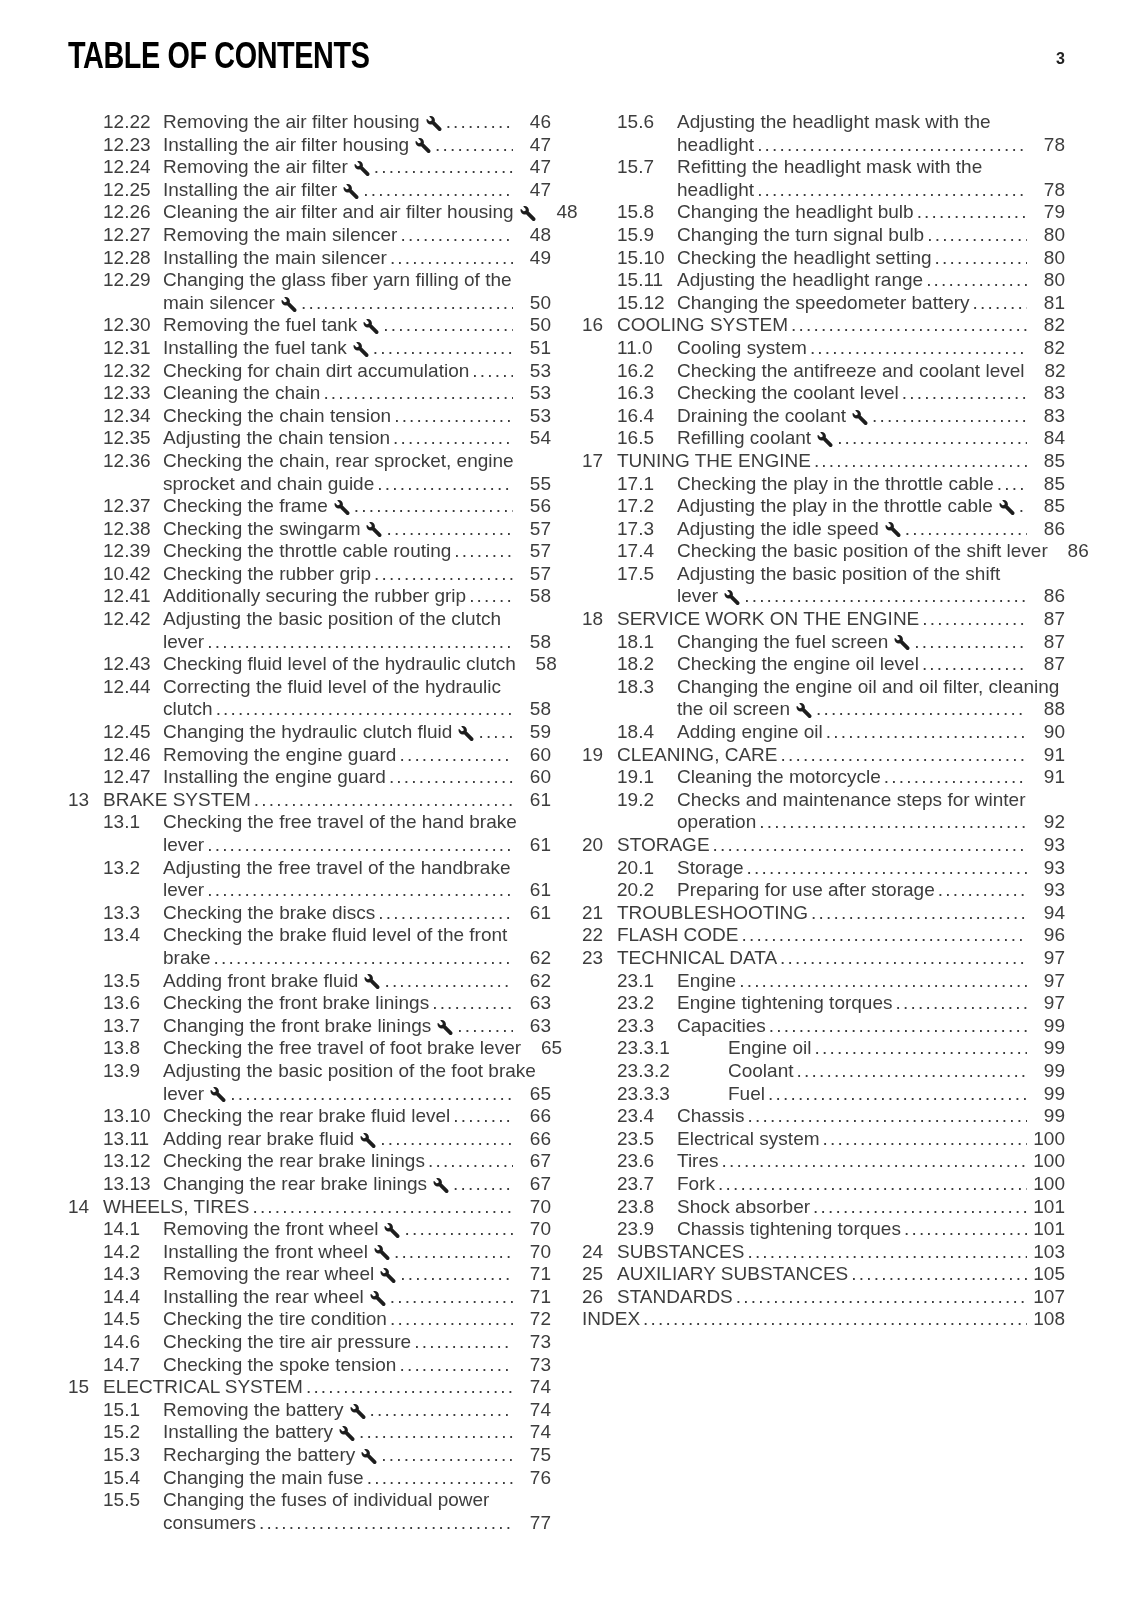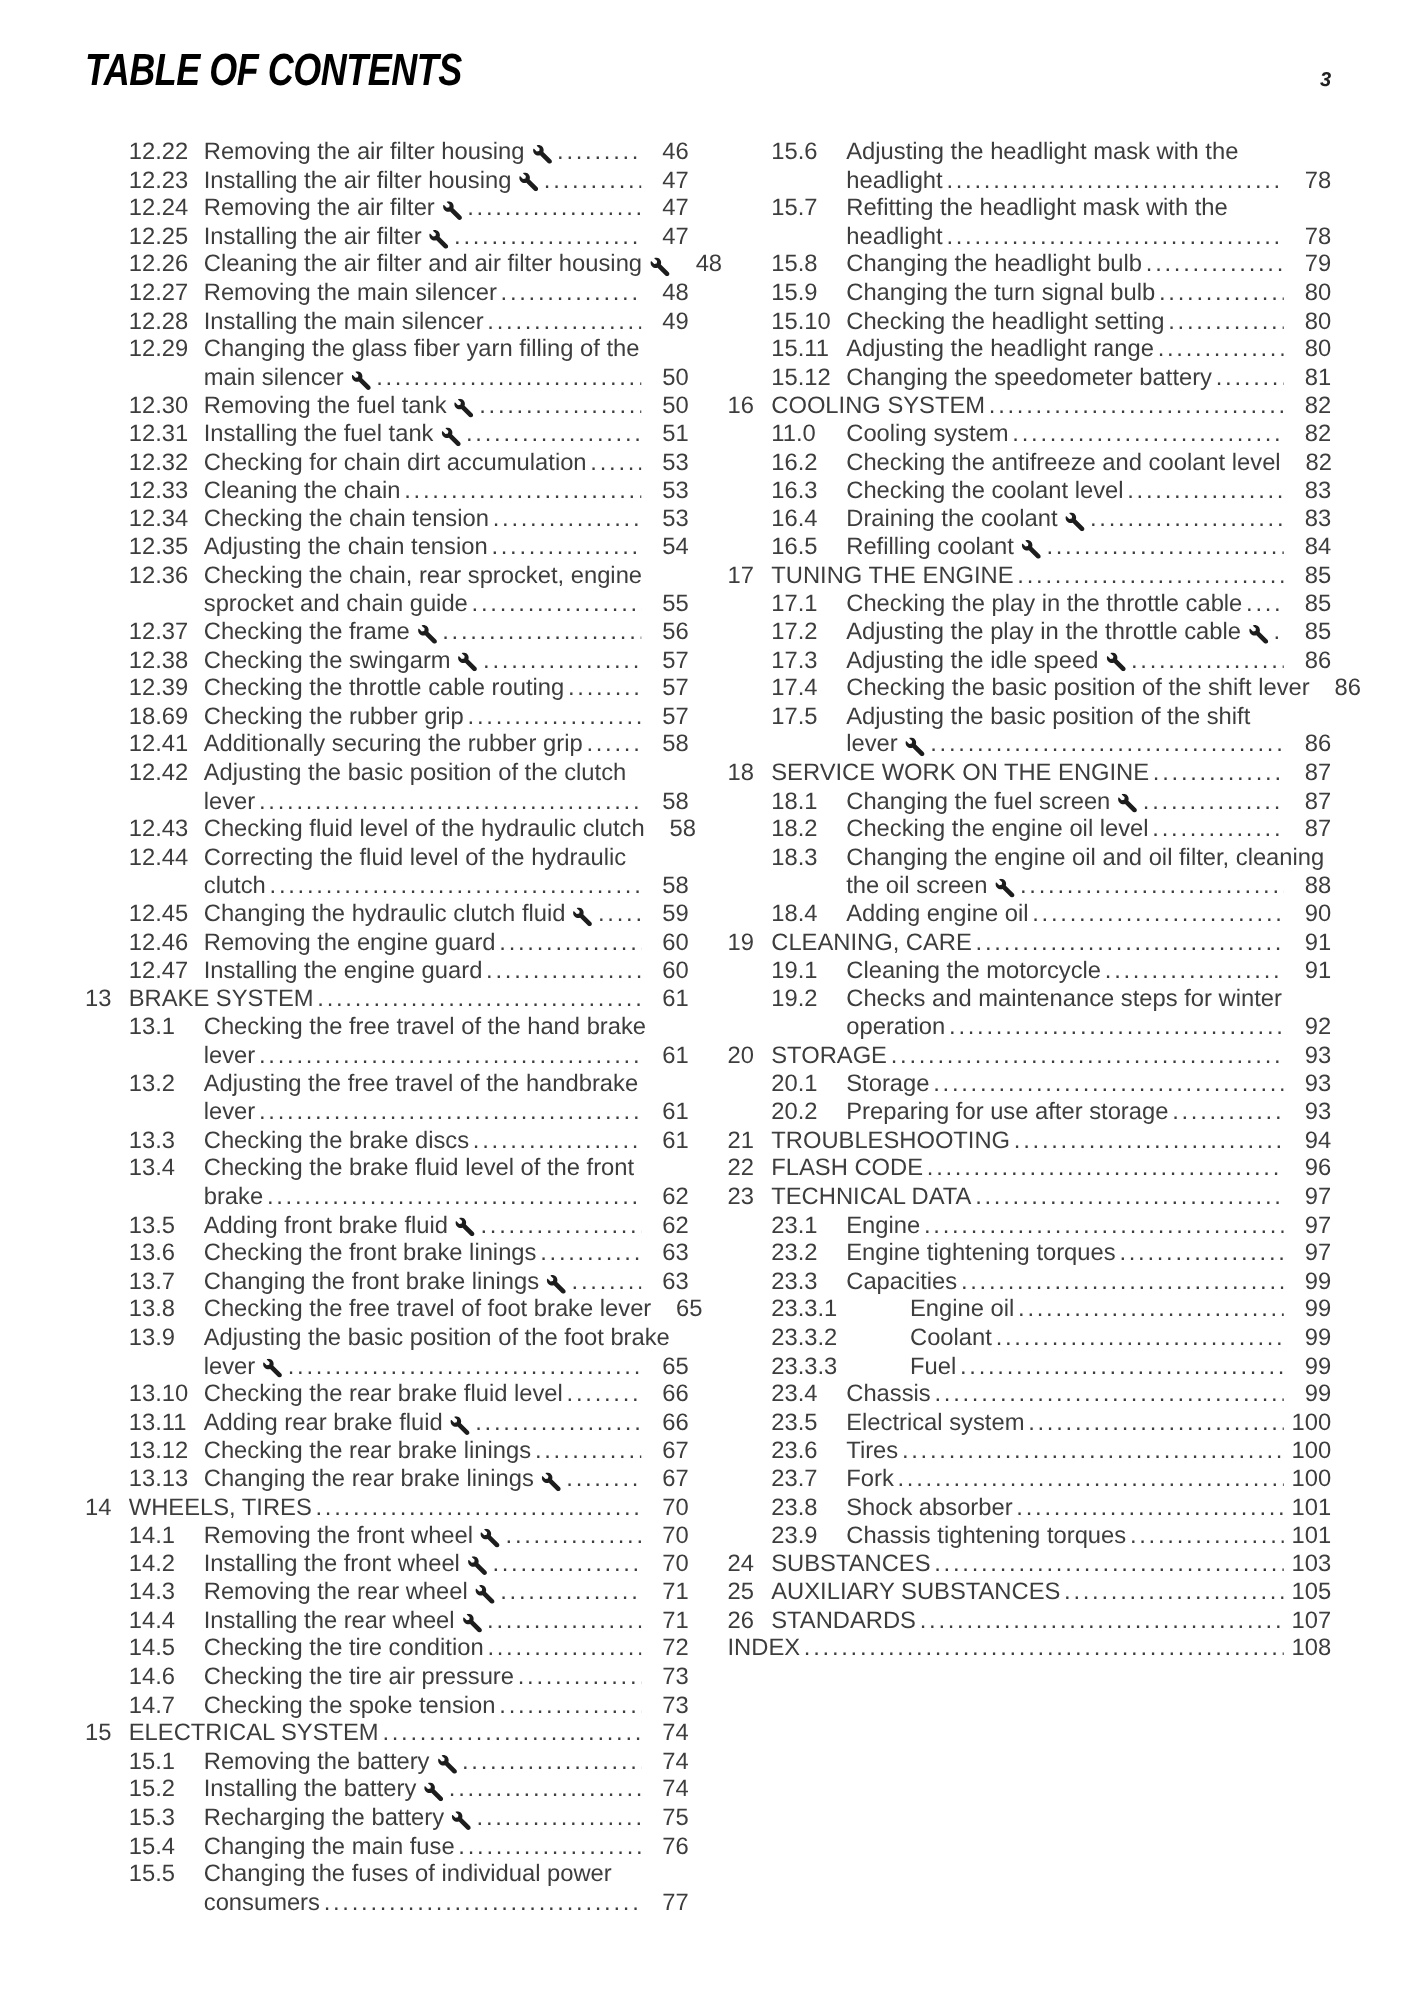--- a/index.html
+++ b/index.html
@@ -4,21 +4,21 @@
 <style>
   html,body{margin:0;padding:0;background:#ffffff;}
   body{
     width:1130px;height:1600px;
     font-family:"Liberation Sans", sans-serif;
     color:#3d3d3d;
     position:relative;
     overflow:hidden;
   }
   .page{padding:38px 65px 0 68px;}
-  .header{display:flex;justify-content:space-between;align-items:flex-end;font-style:italic;}
+  .header{display:flex;justify-content:space-between;align-items:flex-start;}
   .title{
     font-size:36px;font-weight:700;color:#000;
     letter-spacing:-0.5px;line-height:1;
     transform:scaleX(0.80);transform-origin:left center;
     white-space:nowrap;
   }
   .pageno{font-size:16px;font-weight:700;color:#222;margin-top:12px;}
   .columns{display:flex;gap:31px;margin-top:37px;}
   .col{flex:1;min-width:0;font-size:19px;line-height:22.6px;}
   .entry{display:flex;}
@@ -274,21 +274,21 @@
           <span class="num">12.39</span>
           <div class="body">
             <div class="line last">
               <span class="txt">Checking the throttle cable routing</span>
               <span class="leader">............................................................................................................................................................................................................................</span>
               <span class="pg">57</span>
             </div>
           </div>
         </div>
         <div class="entry l1">
-          <span class="num">18.69</span>
+          <span class="num">10.42</span>
           <div class="body">
             <div class="line last">
               <span class="txt">Checking the rubber grip</span>
               <span class="leader">............................................................................................................................................................................................................................</span>
               <span class="pg">57</span>
             </div>
           </div>
         </div>
         <div class="entry l1">
           <span class="num">12.41</span>

